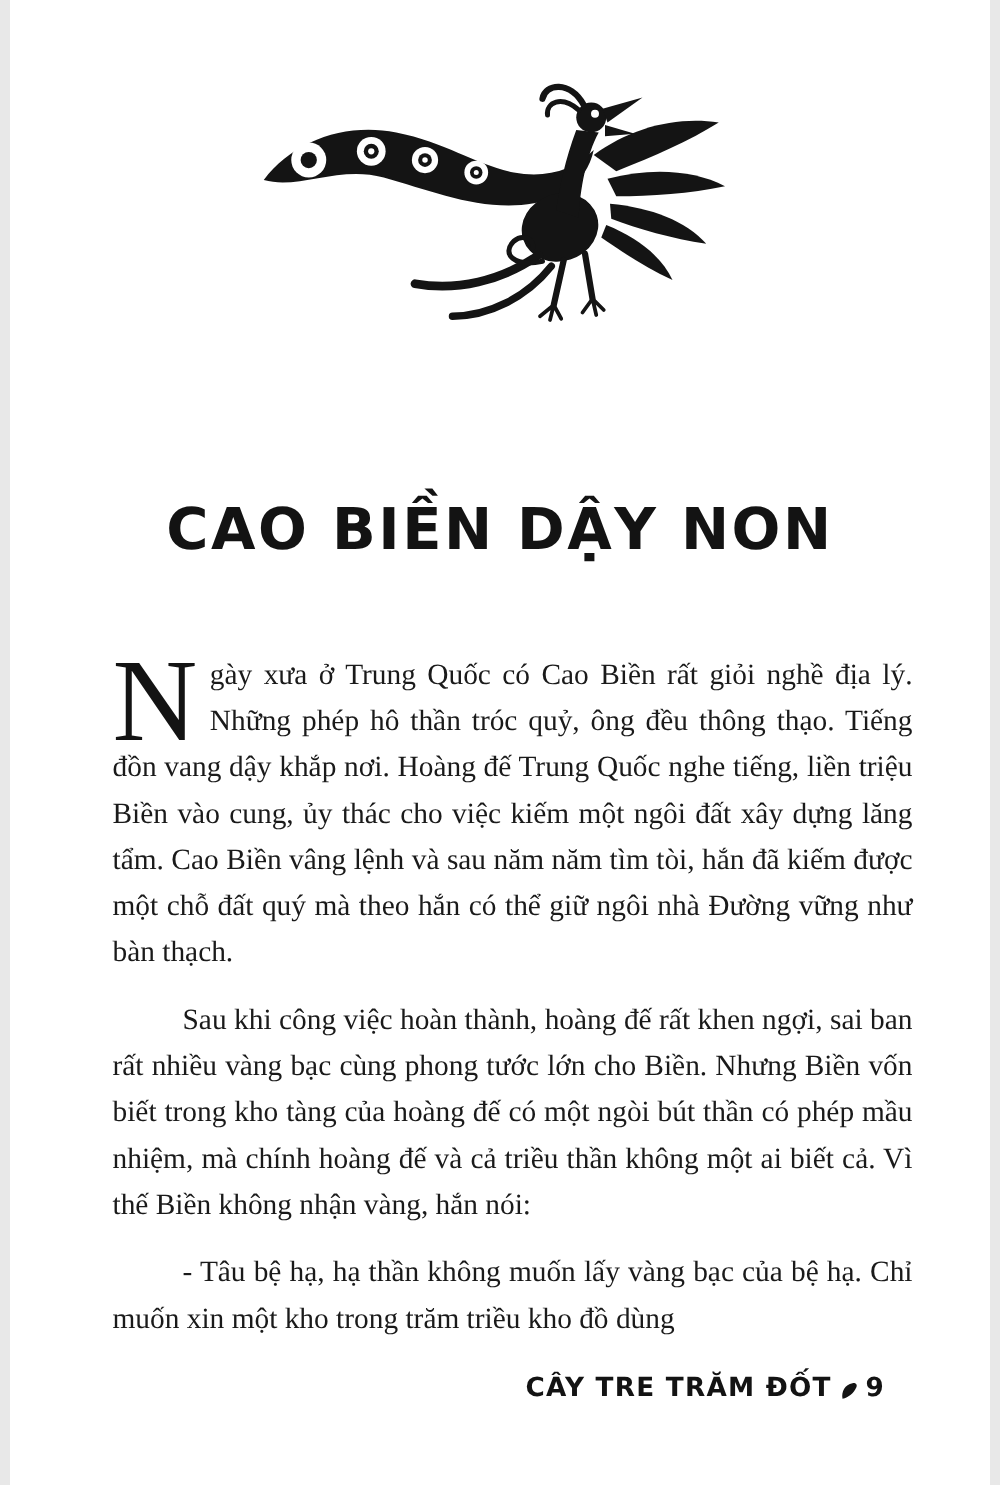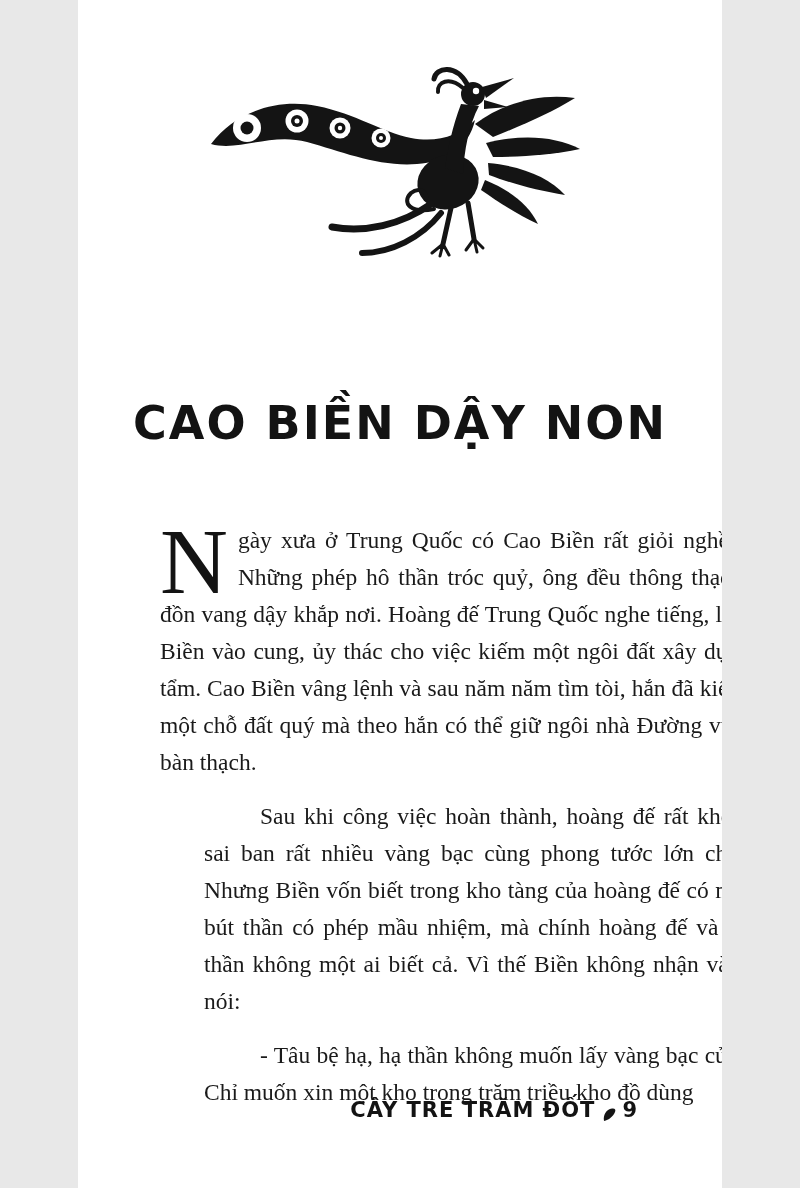--- a/index.html
+++ b/index.html
@@ -2,21 +2,21 @@
 <html><head>
 <meta charset="utf-8">
 <style>
   html, body {
     margin: 0;
     padding: 0;
     background: #e8e8e8;
   }
   .page {
     position: relative;
-    width: 644px;
+    width: 784px;
     height: 1188px;
     margin: 0 auto;
     background: #ffffff;
     color: #141414;
     font-family: "Liberation Serif", serif;
     overflow: hidden;
   }
 
   
   .illustration {
@@ -50,37 +50,37 @@
     position: absolute;
     top: 522px;
     left: 82px;
     width: 640px;
     font-size: 23.5px;
     line-height: 37px;
     text-align: justify;
     color: #1a1a1a;
   }
   .para { margin: 0 0 17px 0; }
-  .para.indent { text-indent: 56px; margin-left: 44px; }
+  .para.indent { text-indent: 56px; }
   .dropcap {
     float: left;
     font-family: "Liberation Serif", serif;
     font-size: 94px;
     line-height: 66px;
     padding: 6px 10px 0 0;
     color: #131313;
   }
 
   
   .footer {
     position: absolute;
     right: 84px;
     bottom: 66px;
     display: flex;
-    align-items: flex-end;
+    align-items: flex-start;
     gap: 5px;
     font-family: "DejaVu Sans", sans-serif;
     font-weight: 700;
     font-size: 21px;
     letter-spacing: 1px;
     color: #131313;
   }
   .leaf { display: inline-flex; align-items: flex-end; margin: 8px 1px 0 3px; }
   .leaf svg { display: block; }
 </style>

